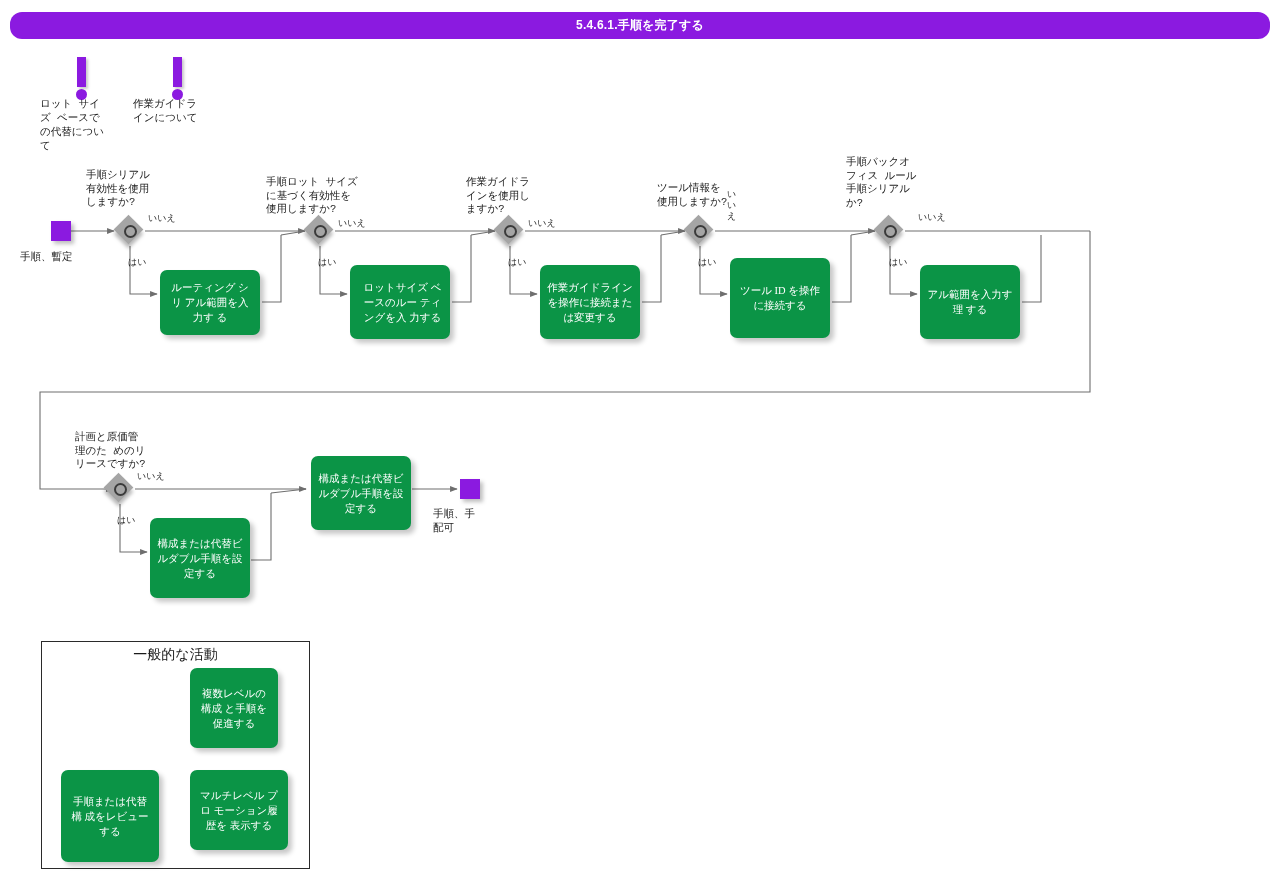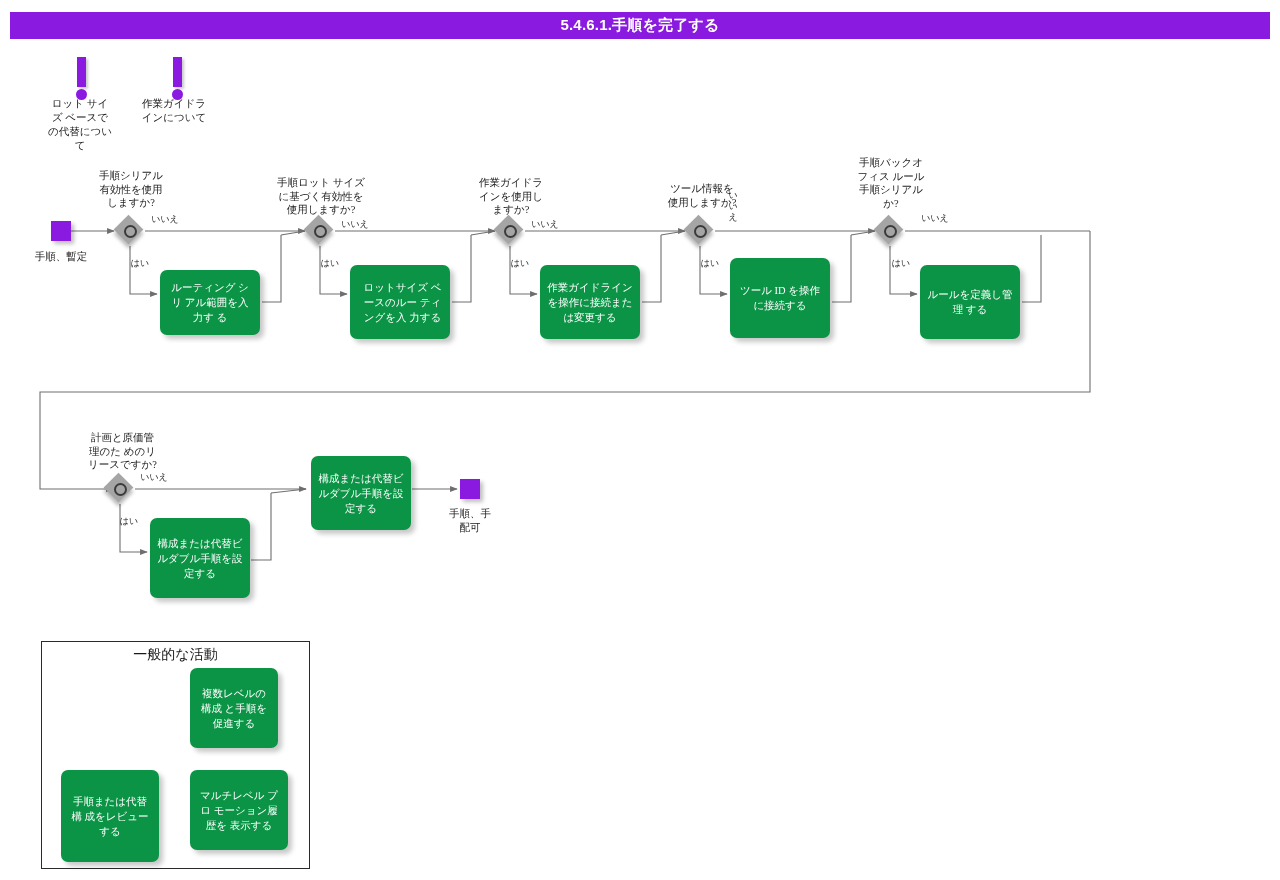--- a/index.html
+++ b/index.html
@@ -18,26 +18,27 @@
   }
 
   
   #titlebar {
     position: absolute;
     left: 10px; top: 12px;
     width: 1260px; height: 27px;
     background: #8b1ae0;
     color: #ffffff;
     font-family: "Liberation Sans", "DejaVu Sans", sans-serif;
-    font-size: 15px;
+    font-size: 12px;
     font-weight: bold;
     display: flex;
     align-items: center;
     justify-content: center;
     letter-spacing: .2px;
+    border-radius: 12px;
   }
 
   
   #wires {
     position: absolute;
     left: 0; top: 0;
     width: 1280px; height: 880px;
     pointer-events: none;
   }
 
@@ -105,25 +106,25 @@
     position: absolute;
     left: 2px; top: 32px;
     width: 11px; height: 11px;
     border-radius: 50%;
     background: #8b1ae0;
   }
 
   
   .lbl {
     position: absolute;
-    font-family: Liberation Serif, serif;
+    font-family: Liberation Mono, monospace;
     font-size: 10.5px;
     line-height: 14px;
     color: #1a1a1a;
-    text-align: center;
+    text-align: left;
     white-space: pre-line;
   }
   .lbl.q {           
     font-size: 10.5px;
     line-height: 13.5px;
   }
   .lbl.edge {        
     font-size: 9px;
     line-height: 11px;
     color: #1a1a1a;
@@ -278,21 +279,21 @@
   <div class="lbl q" style="left:846px; top:156px; width:90px;">手順バックオ
 フィス ルール
 手順シリアル
 か?</div>
   <div class="decision" style="left:875px; top:216px;">
     <div class="dia"></div>
     <div class="ring"></div>
   </div>
   <div class="lbl edge" style="left:918px; top:213px; width:34px;">いいえ</div>
   <div class="lbl edge" style="left:889px; top:258px; width:24px;">はい</div>
-  <div class="proc" style="left:920px; top:265px; width:100px; height:74px;">ルールを定義し管
+  <div class="proc" style="left:920px; top:265px; width:100px; height:74px;">アル範囲を入力す
 理 する</div>
 
   <div class="lbl q" style="left:75px; top:431px; width:95px;">計画と原価管
 理のた めのリ
 リースですか?</div>
   <div class="decision" style="left:105px; top:474px;">
     <div class="dia"></div>
     <div class="ring"></div>
   </div>
   <div class="lbl edge" style="left:137px; top:472px; width:34px;">いいえ</div>

